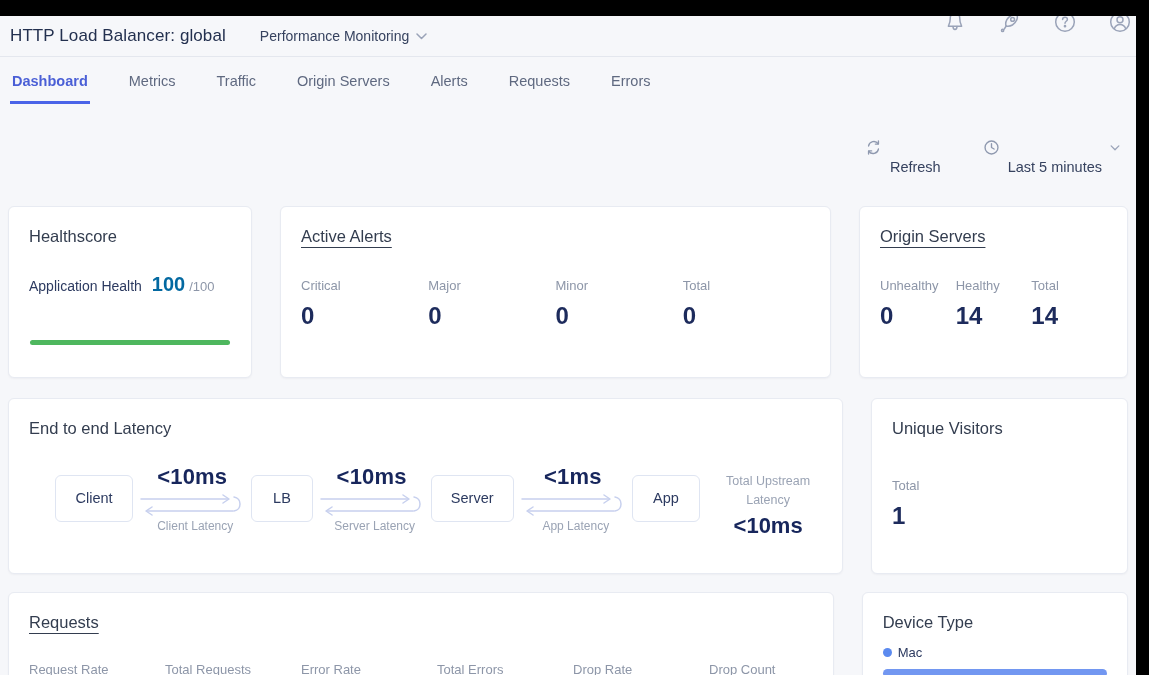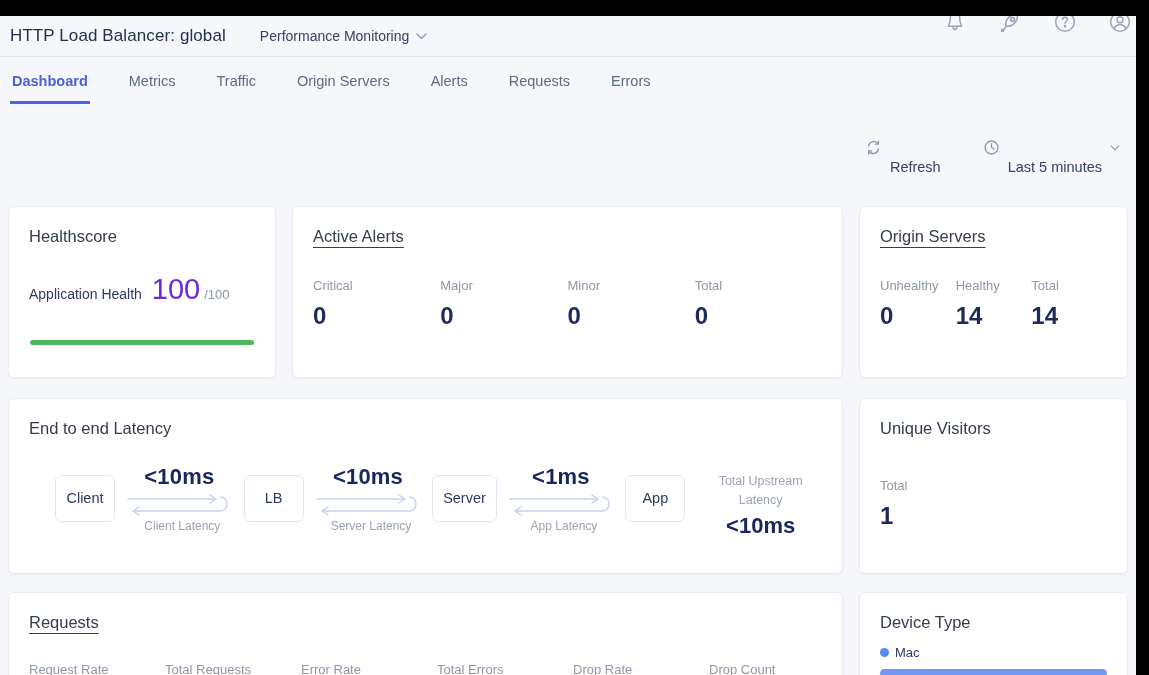--- a/index.html
+++ b/index.html
@@ -26,21 +26,21 @@
 
   
   .toolbar { display:flex; justify-content:flex-end; align-items:center; gap:42px;
              padding:16px 16px 18px; }
   .tool-btn { display:flex; align-items:center; gap:8px; cursor:pointer; }
   .tool-btn span { font-size:14.5px; font-weight:500; color:#36425f;margin-top:39px; }
   .tool-btn svg { stroke:#8f99af; fill:none; stroke-width:1.6; stroke-linecap:round; stroke-linejoin:round; }
 
   
   .rows { padding:0 8px; }
-  .row { display:flex; gap:16px; }
+  .row { display:flex; gap:28px; }
   .row1 { margin-top:13px; }
   .row2 { margin-top:20px; }
   .row3 { margin-top:18px; }
   .card { background:#fff; border:1px solid #e8ebf2; border-radius:6px; padding:20px;
           box-shadow:0 1px 2px rgba(20,30,60,.04); }
   .card-title { font-size:16.5px; color:#333d4f; font-weight:400; }
   .card-title.link { text-decoration:underline; text-underline-offset:5px;
                      text-decoration-thickness:1px; cursor:pointer; }
   .w-health { width:268px; height:172px; position:relative; }
   .w-alerts { width:551px; height:172px; }
@@ -54,30 +54,30 @@
   .stats { display:flex; margin-top:32px; }
   .stat { }
   .stat-label { font-size:13px; color:#8d96a8; }
   .stat-value { margin-top:9px; font-size:24px; font-weight:700; color:#1d2b5c; }
   .stat-unit { font-size:15px; font-weight:700; color:#1d2b5c; }
   .col133 { width:133px; } .col81 { width:81px; } .col136 { width:136px; }
 
   
   .health-row { display:flex; align-items:baseline; margin-top:27px; gap:10px; }
   .health-metric-label { font-size:14px; color:#2c3a60; }
-  .health-value { font-size:29px; font-weight:400; color:#6d28d9; }
+  .health-value { font-size:20px; font-weight:700; color:#0369a1; }
   .health-denominator { font-size:13px; color:#8d96a8; font-weight:400; margin-left:-6px; }
   .health-bar { position:absolute; left:21px; right:21px; bottom:32px; height:5px;
                 border-radius:3px; background:#4eb75e; }
 
   
   .lat-flow { display:flex; align-items:center; margin-top:20px; padding-left:26px; }
   .lat-node { min-width:60px; height:47px; border:1px solid #dfe5f2; border-radius:6px;
               background:#fff; display:flex; align-items:center; justify-content:center;
-              font-size:14.5px; color:#2c3a60; padding:0 10px; }
+              font-size:14.5px; color:#2c3a60; padding:0 22px; }
   .lat-hop { width:130px; display:flex; flex-direction:column; align-items:center; }
   .lat-hop-value { font-size:22px; font-weight:700; color:#17265c; letter-spacing:.2px; }
   .lat-hop svg { margin-top:2px; }
   .lat-hop-label { font-size:12px; color:#9aa3b4; margin-top:1px;margin-left:6px; }
   .lat-total { width:124px; margin-left:14px; text-align:center; margin-top:14px; }
   .lat-total-label { font-size:12.5px; color:#9aa3b4; line-height:1.55; }
   .lat-total-value { font-size:22px; font-weight:700; color:#17265c; margin-top:2px; }
 
   
   .visitor-stat { margin-top:40px; }

